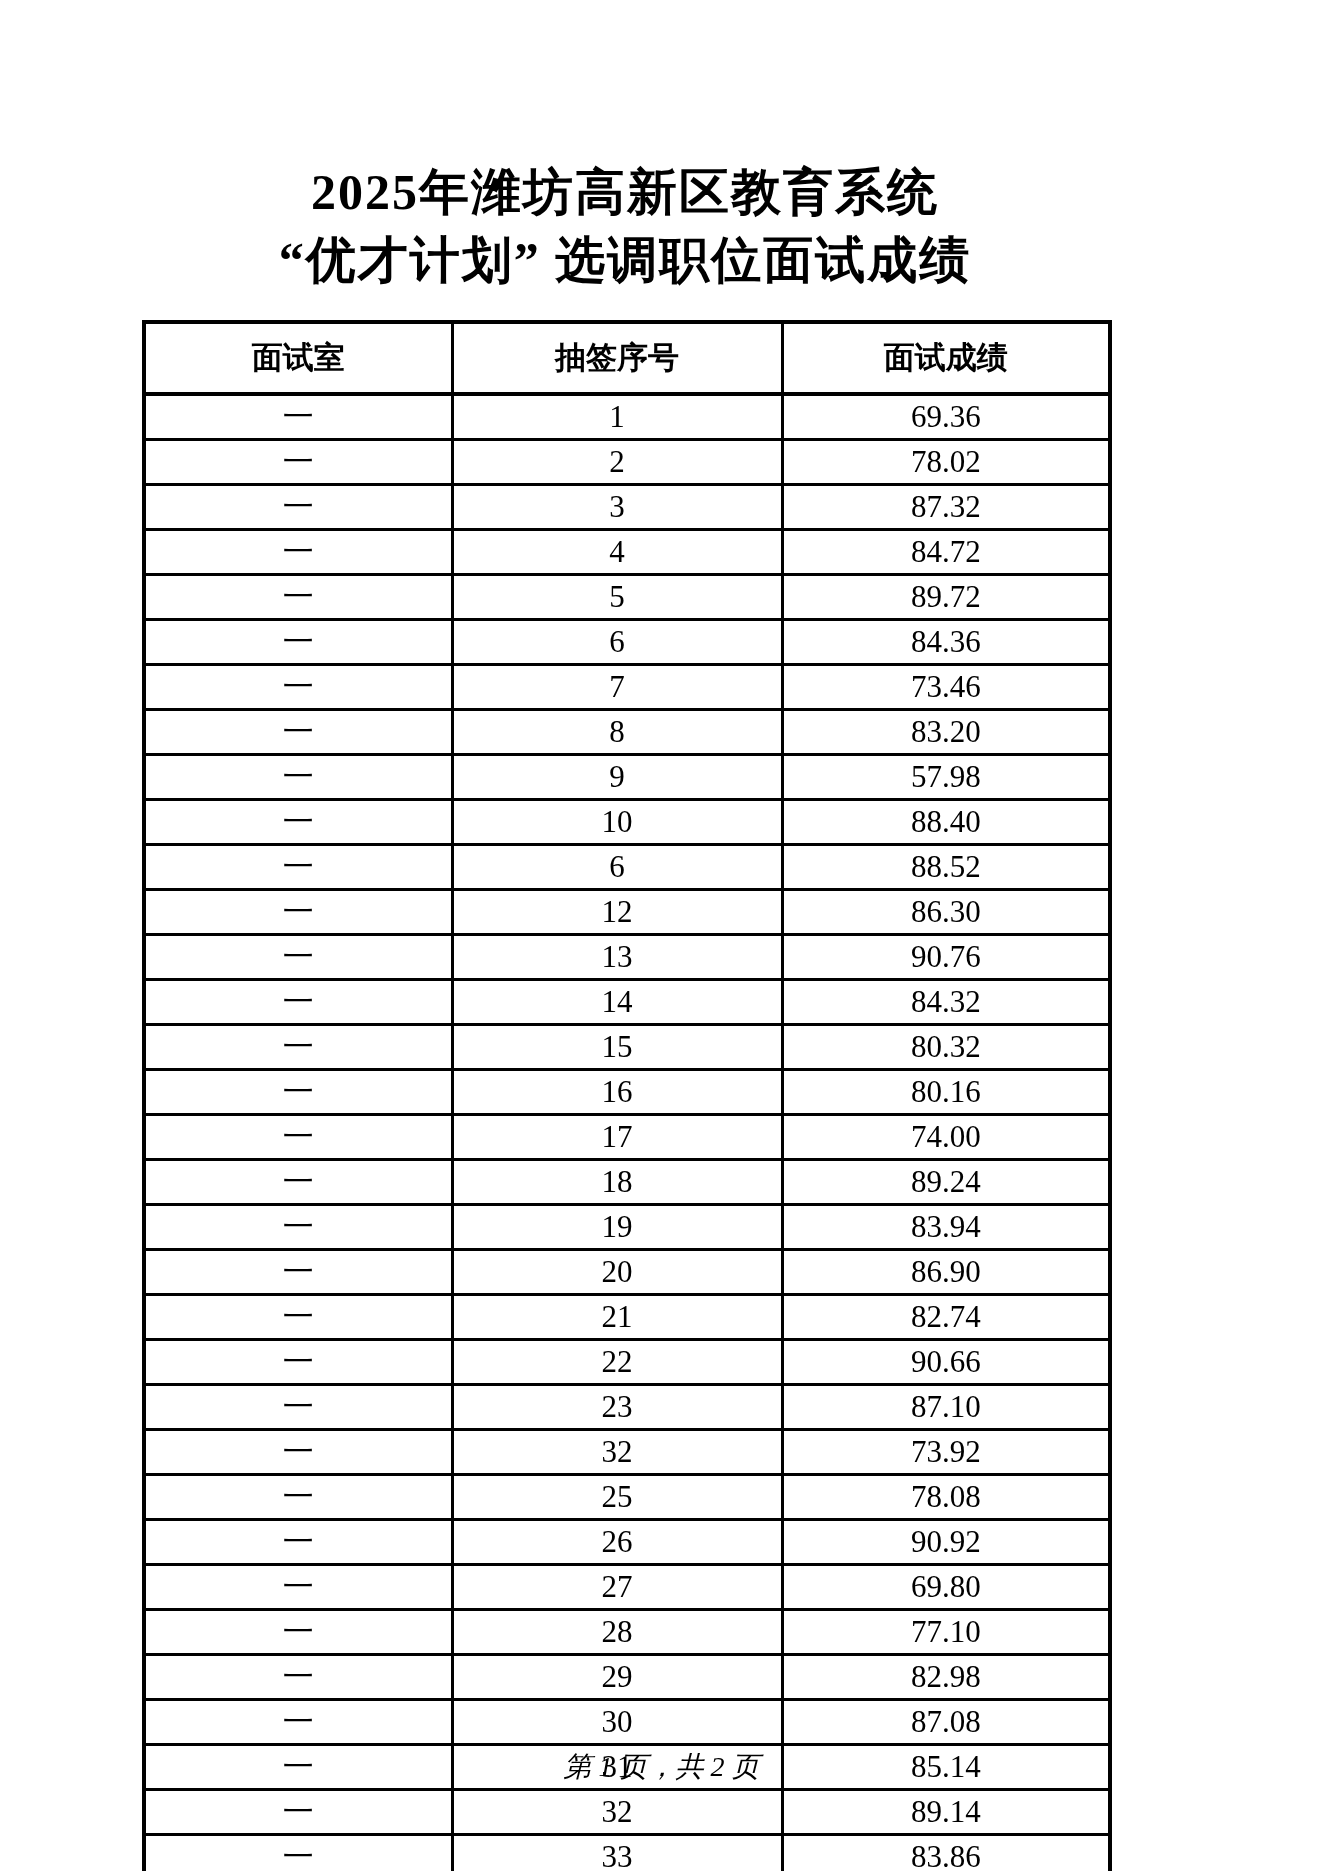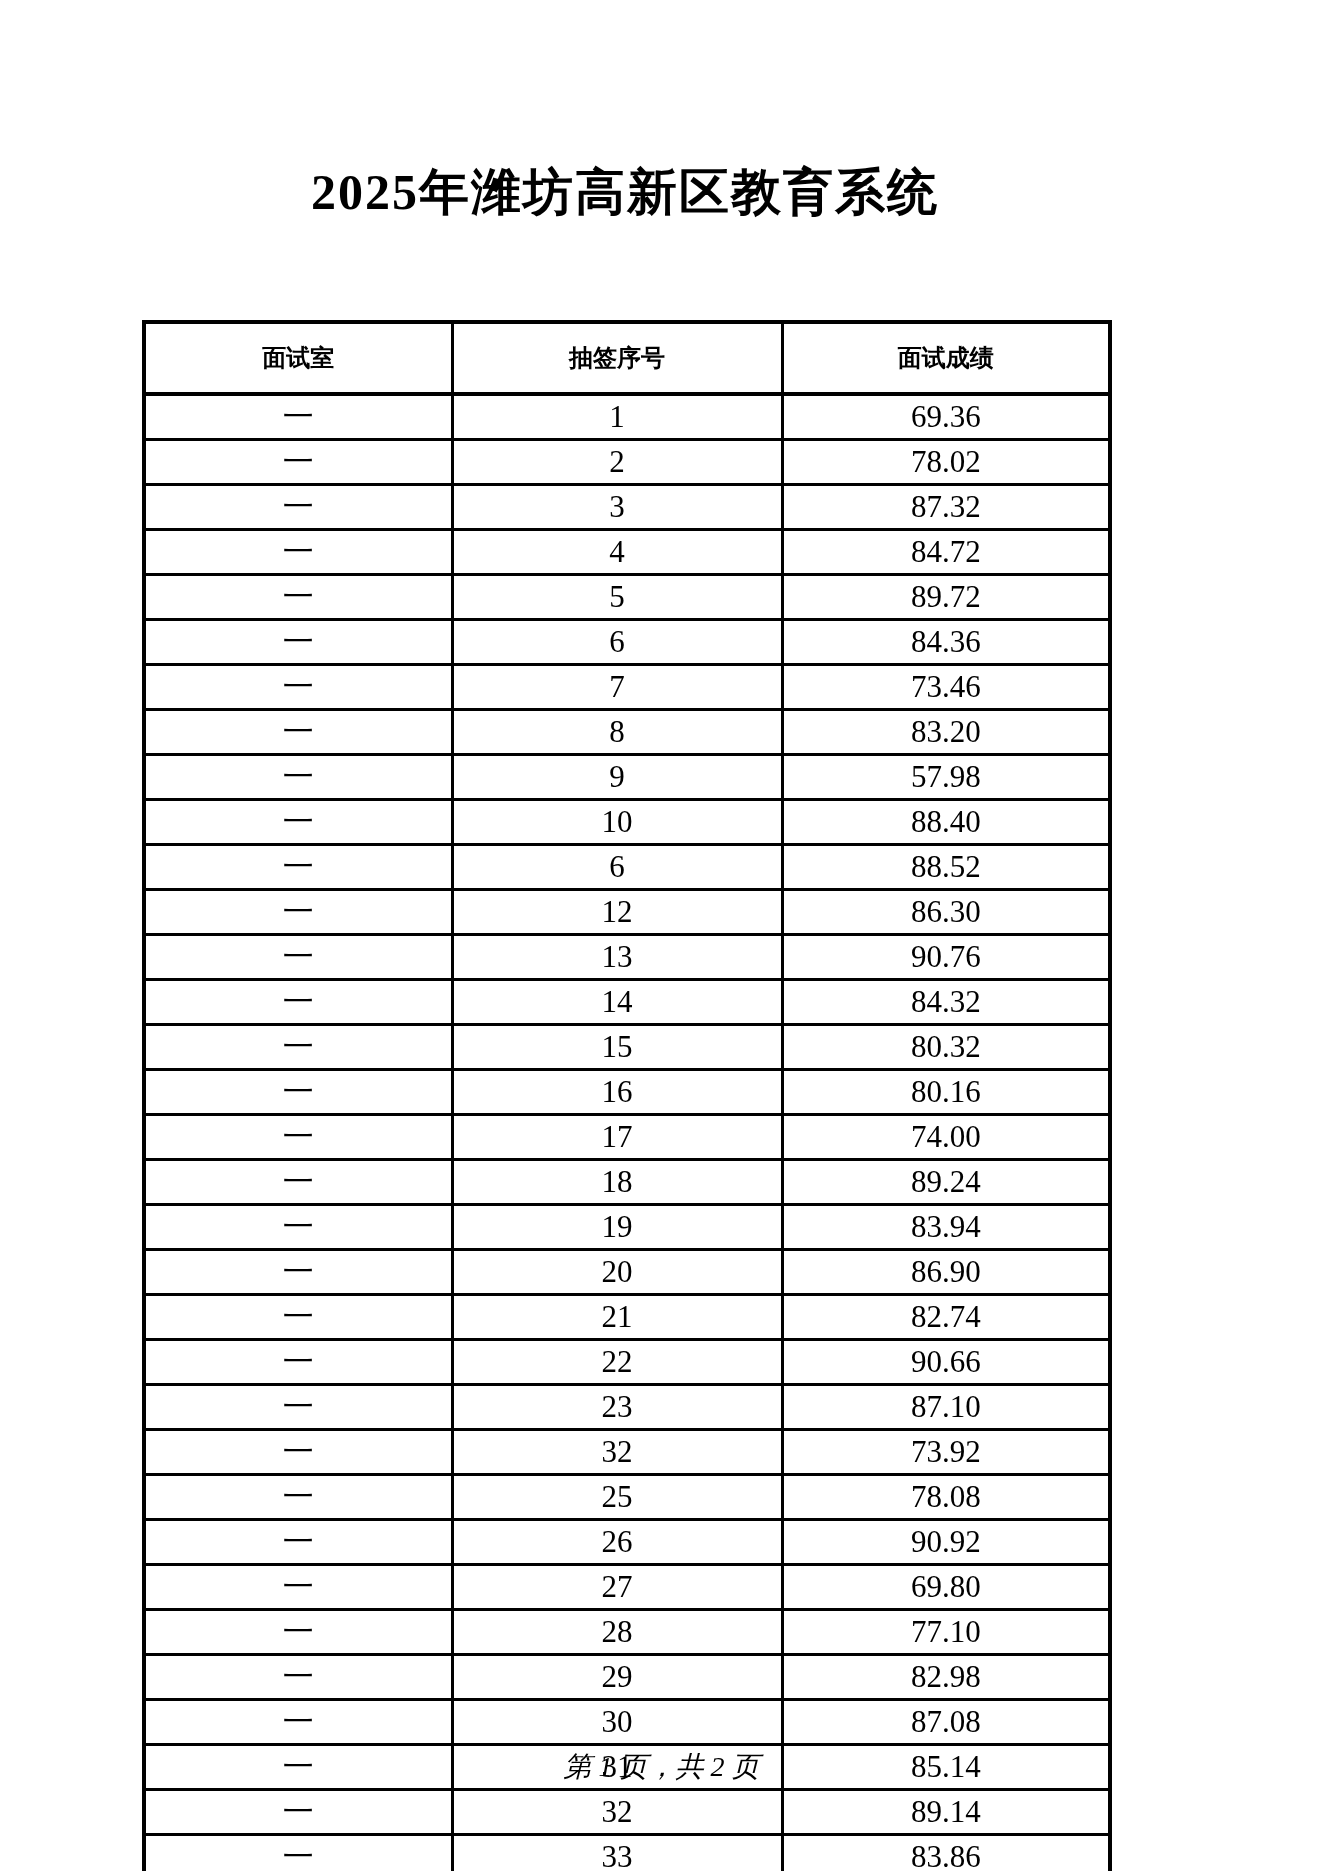--- a/index.html
+++ b/index.html
@@ -46,21 +46,21 @@
     vertical-align: middle;
     padding: 0;
     overflow: hidden;
   }
   .score-table thead tr {
     height: 72px;
   }
   .score-table th {
     font-family: "Liberation Sans", "DejaVu Sans", sans-serif;
     font-weight: bold;
-    font-size: 24px;
+    font-size: 31px;
     border-bottom: 4px solid #000000;
   }
   .score-table tbody td {
     font-family: "Liberation Serif", "DejaVu Serif", serif;
     font-size: 31px;
     font-weight: normal;
   }
   .score-table tbody tr {
     height: 34px;
   }
@@ -79,20 +79,21 @@
     font-style: italic;
   }
 </style>
 </head>
 <body>
 
 <div class="page">
 
   <div class="title-block">
     <div>2025年潍坊高新区教育系统</div>
+    <div>“优才计划” 选调职位面试成绩</div>
   </div>
 
   <table class="score-table">
     <colgroup>
       <col style="width:308px">
       <col style="width:330px">
       <col style="width:328px">
     </colgroup>
     <thead>
       <tr>

